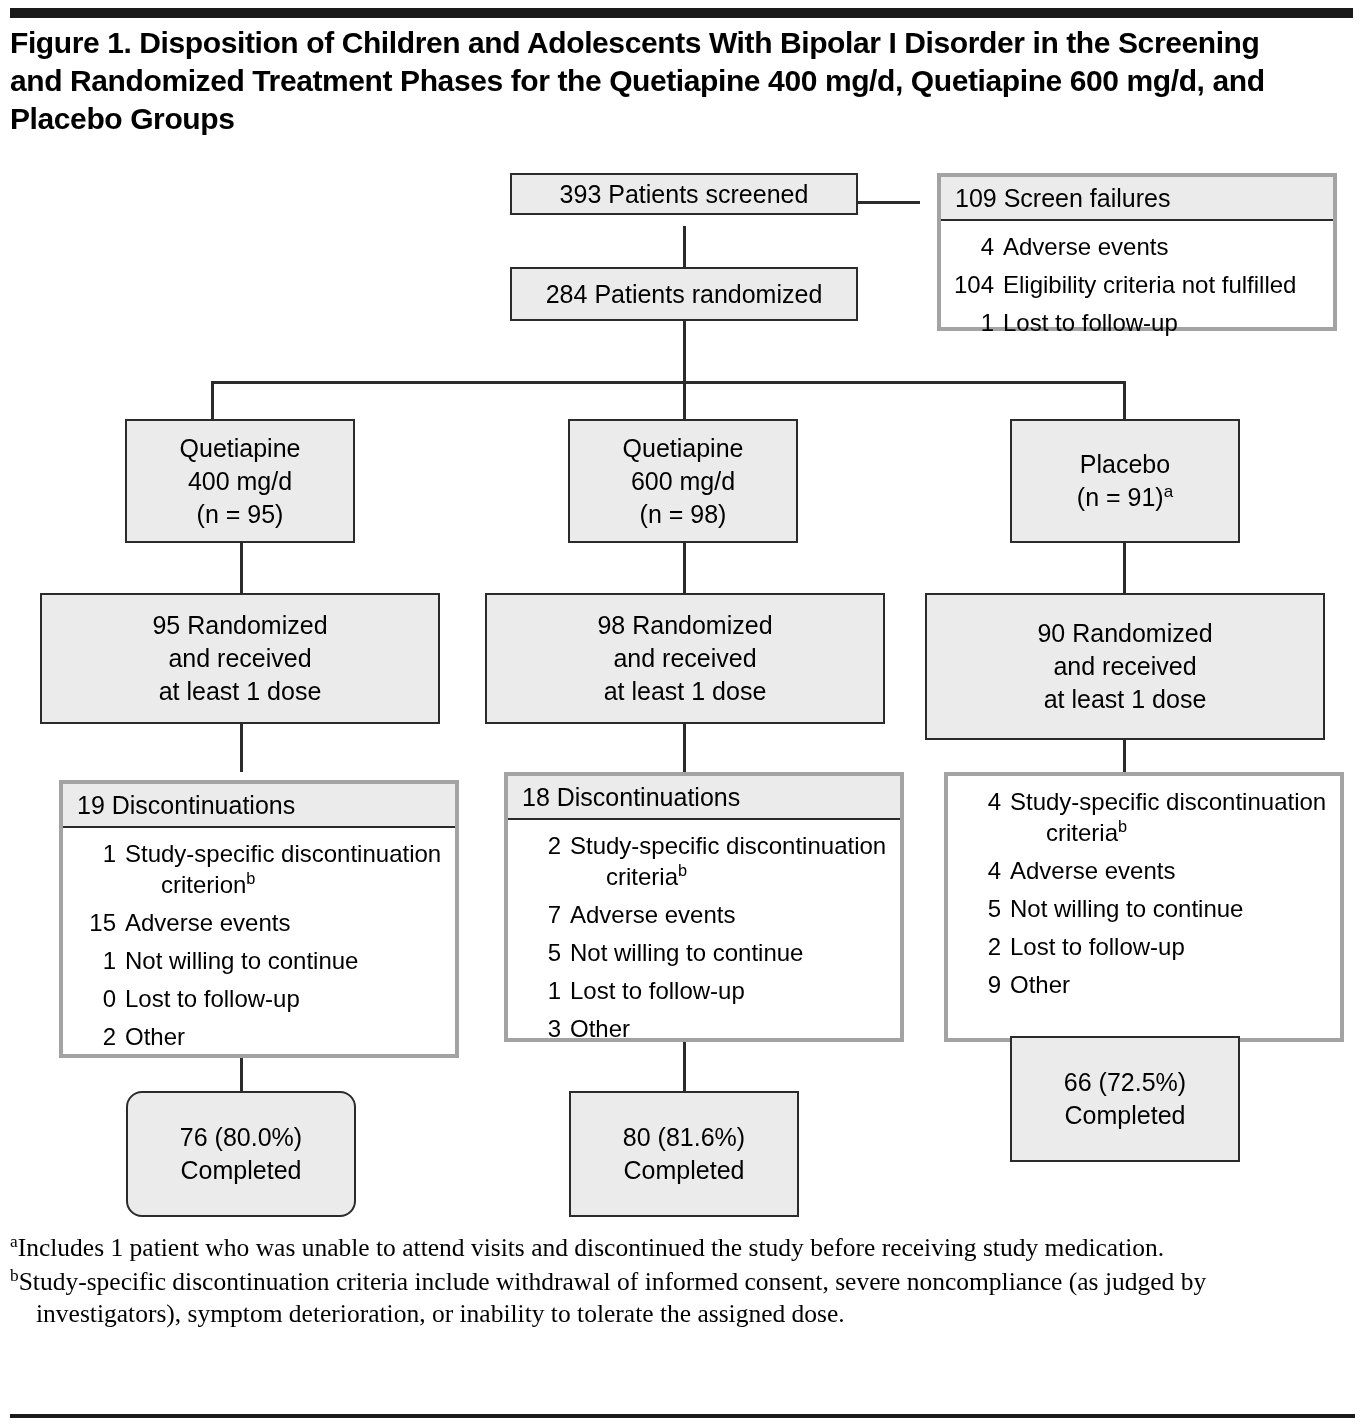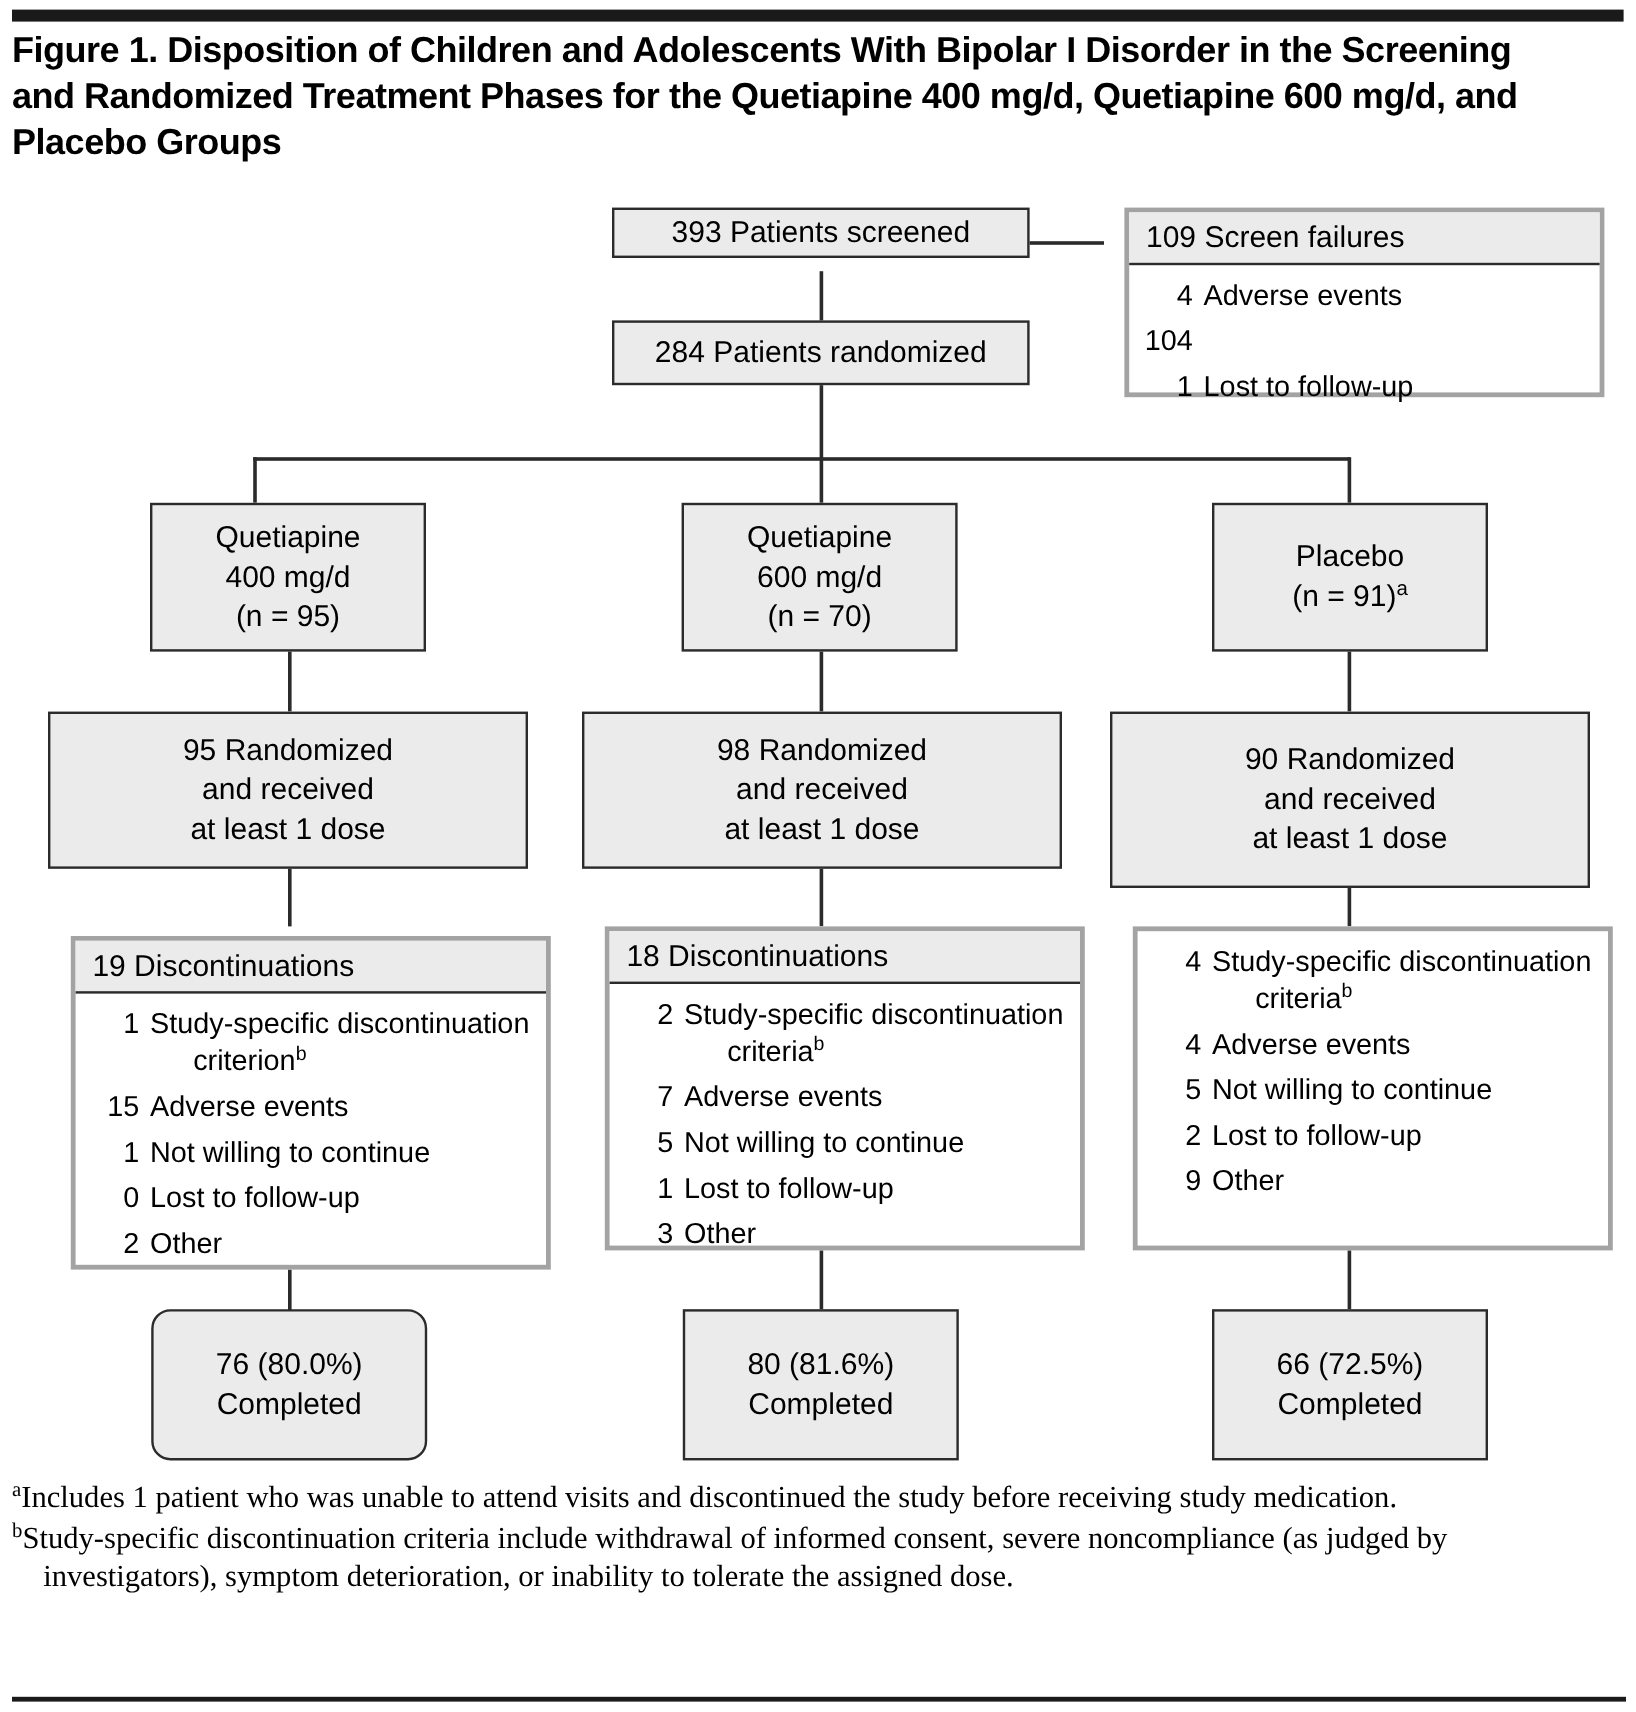--- a/index.html
+++ b/index.html
@@ -179,20 +179,21 @@
 
   <div class="panel" style="left:918px; top:173px; width:400px; height:158px;">
     <div class="panel-head">109 Screen failures</div>
     <div class="panel-body">
       <div class="prow">
         <span class="num">4</span>
         <span class="txt">Adverse events</span>
       </div>
       <div class="prow">
         <span class="num">104</span>
+        <span class="txt">Eligibility criteria not fulfilled</span>
       </div>
       <div class="prow">
         <span class="num">1</span>
         <span class="txt">Lost to follow-up</span>
       </div>
     </div>
   </div>
 
   <div class="box" style="left:510px; top:267px; width:348px; height:54px;">
     <span class="line">284 Patients randomized</span>
@@ -240,21 +241,21 @@
   </div>
 
   <div class="box" style="left:126px; top:1091px; width:230px; height:126px;border-radius:16px;">
     <span class="line">76 (80.0%)</span>
     <span class="line">Completed</span>
   </div>
 
   <div class="box" style="left:568px; top:419px; width:230px; height:124px;">
     <span class="line">Quetiapine</span>
     <span class="line">600 mg/d</span>
-    <span class="line">(n = 70)</span>
+    <span class="line">(n = 98)</span>
   </div>
 
   <div class="box" style="left:485px; top:593px; width:400px; height:131px;">
     <span class="line">98 Randomized</span>
     <span class="line">and received</span>
     <span class="line">at least 1 dose</span>
   </div>
 
   <div class="panel" style="left:485px; top:772px; width:400px; height:270px;">
     <div class="panel-head">18 Discontinuations</div>
@@ -322,21 +323,21 @@
         <span class="num">2</span>
         <span class="txt">Lost to follow-up</span>
       </div>
       <div class="prow">
         <span class="num">9</span>
         <span class="txt">Other</span>
       </div>
     </div>
   </div>
 
-  <div class="box" style="left:1010px; top:1091px; width:230px; height:126px;">
+  <div class="box" style="left:1010px; top:1036px; width:230px; height:126px;">
     <span class="line">66 (72.5%)</span>
     <span class="line">Completed</span>
   </div>
 
 </div>
 
 <div id="footnotes">
   <p class="fn"><span class="marker">a</span><span>Includes 1 patient who was unable to attend visits and discontinued the study before receiving study medication.</span></p>
   <p class="fn"><span class="marker">b</span><span>Study-specific discontinuation criteria include withdrawal of informed consent, severe noncompliance (as judged by investigators), symptom deterioration, or inability to tolerate the assigned dose.</span></p>
 </div>

